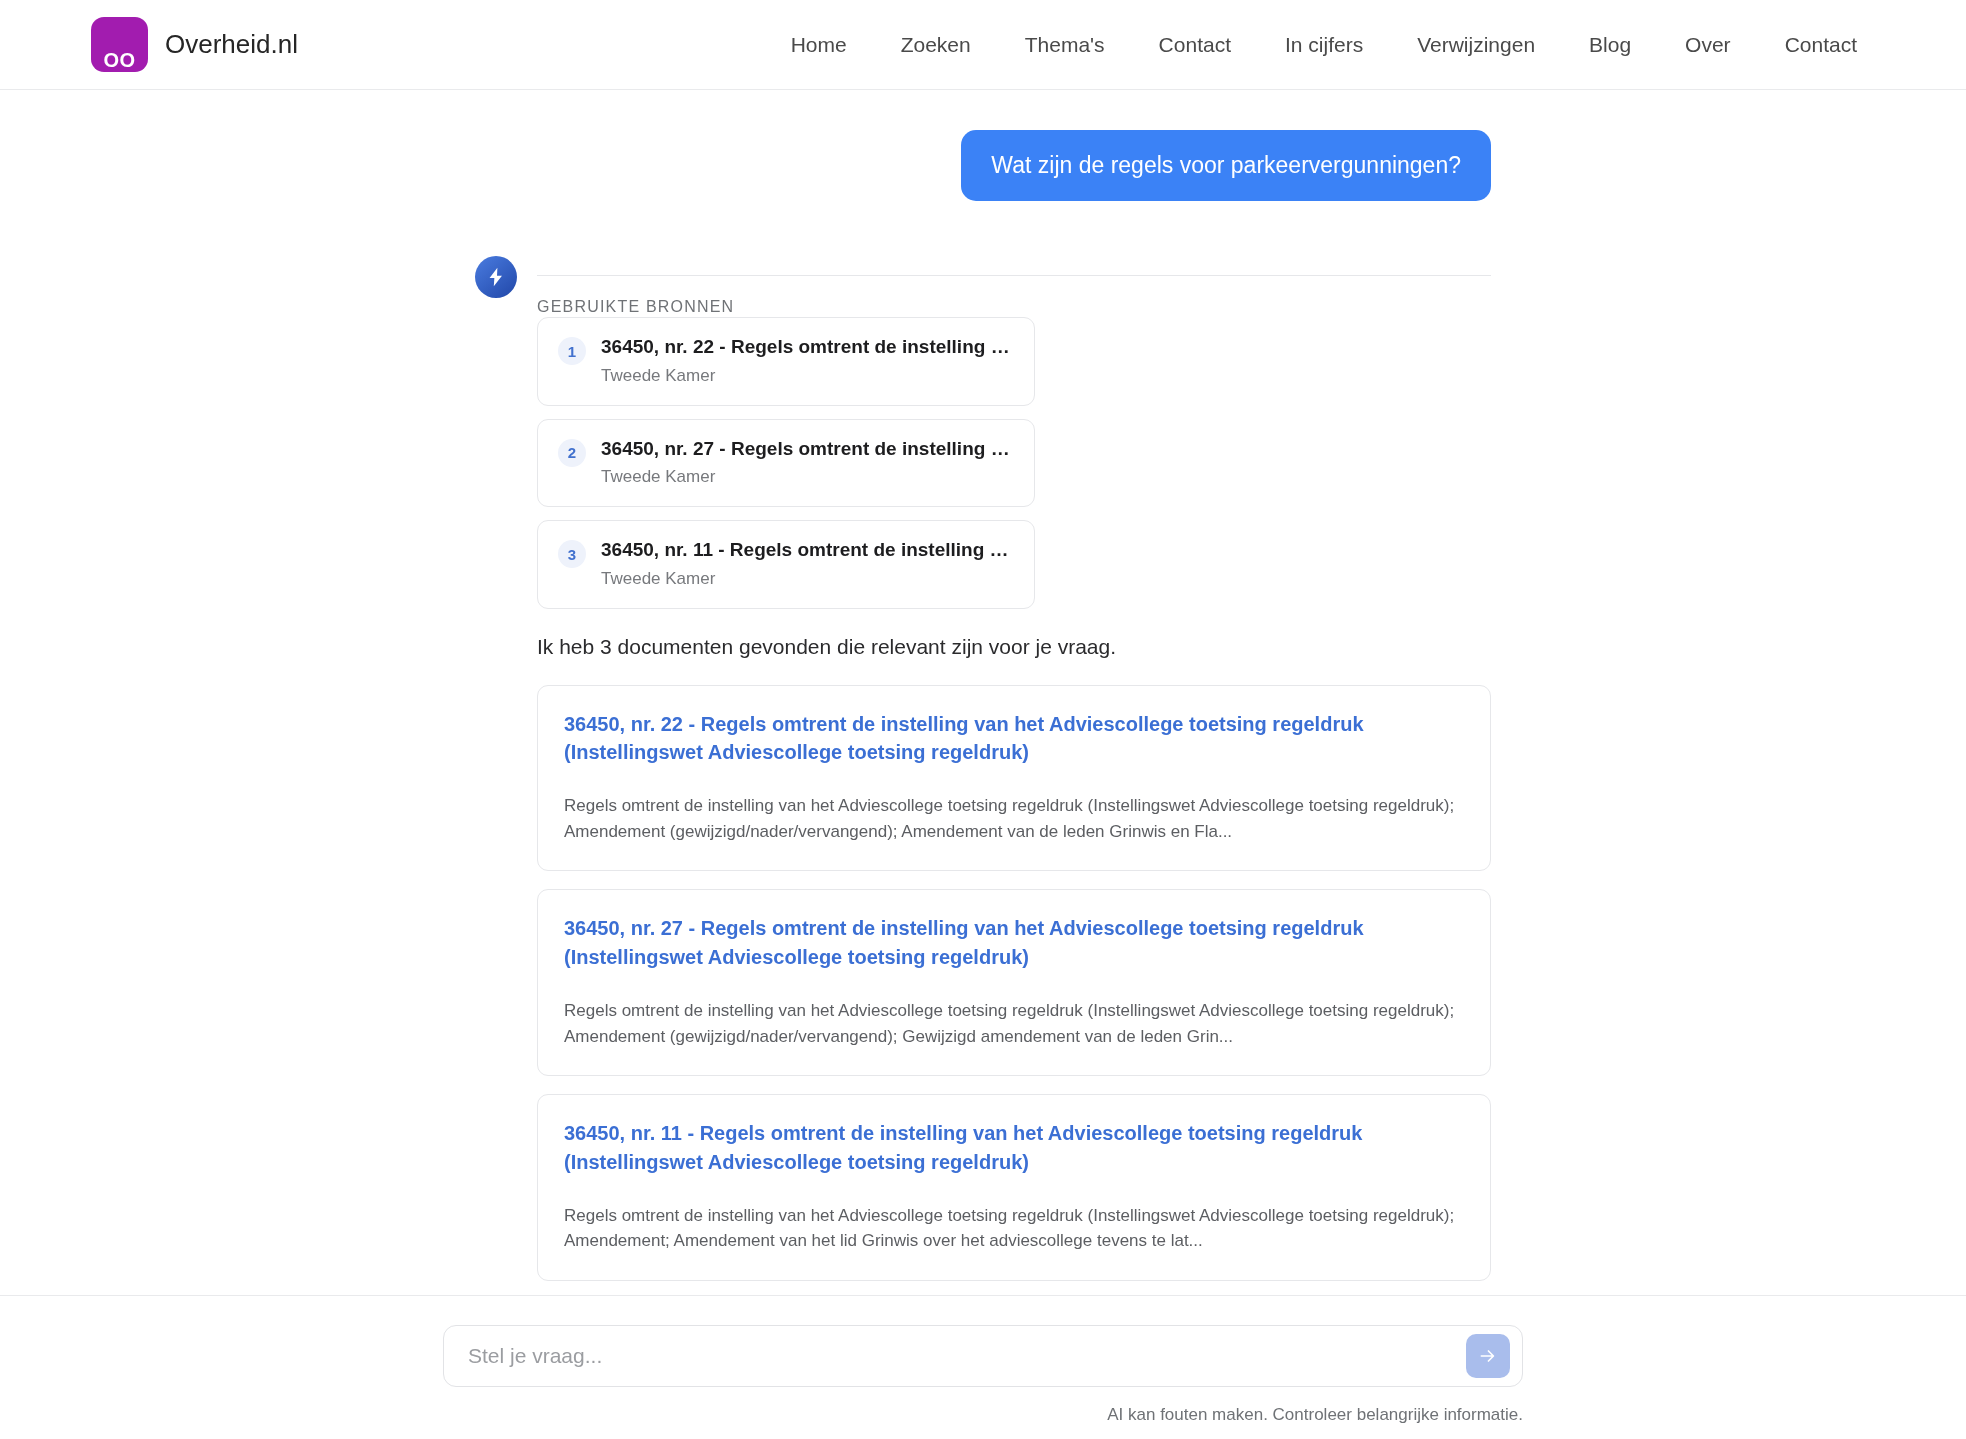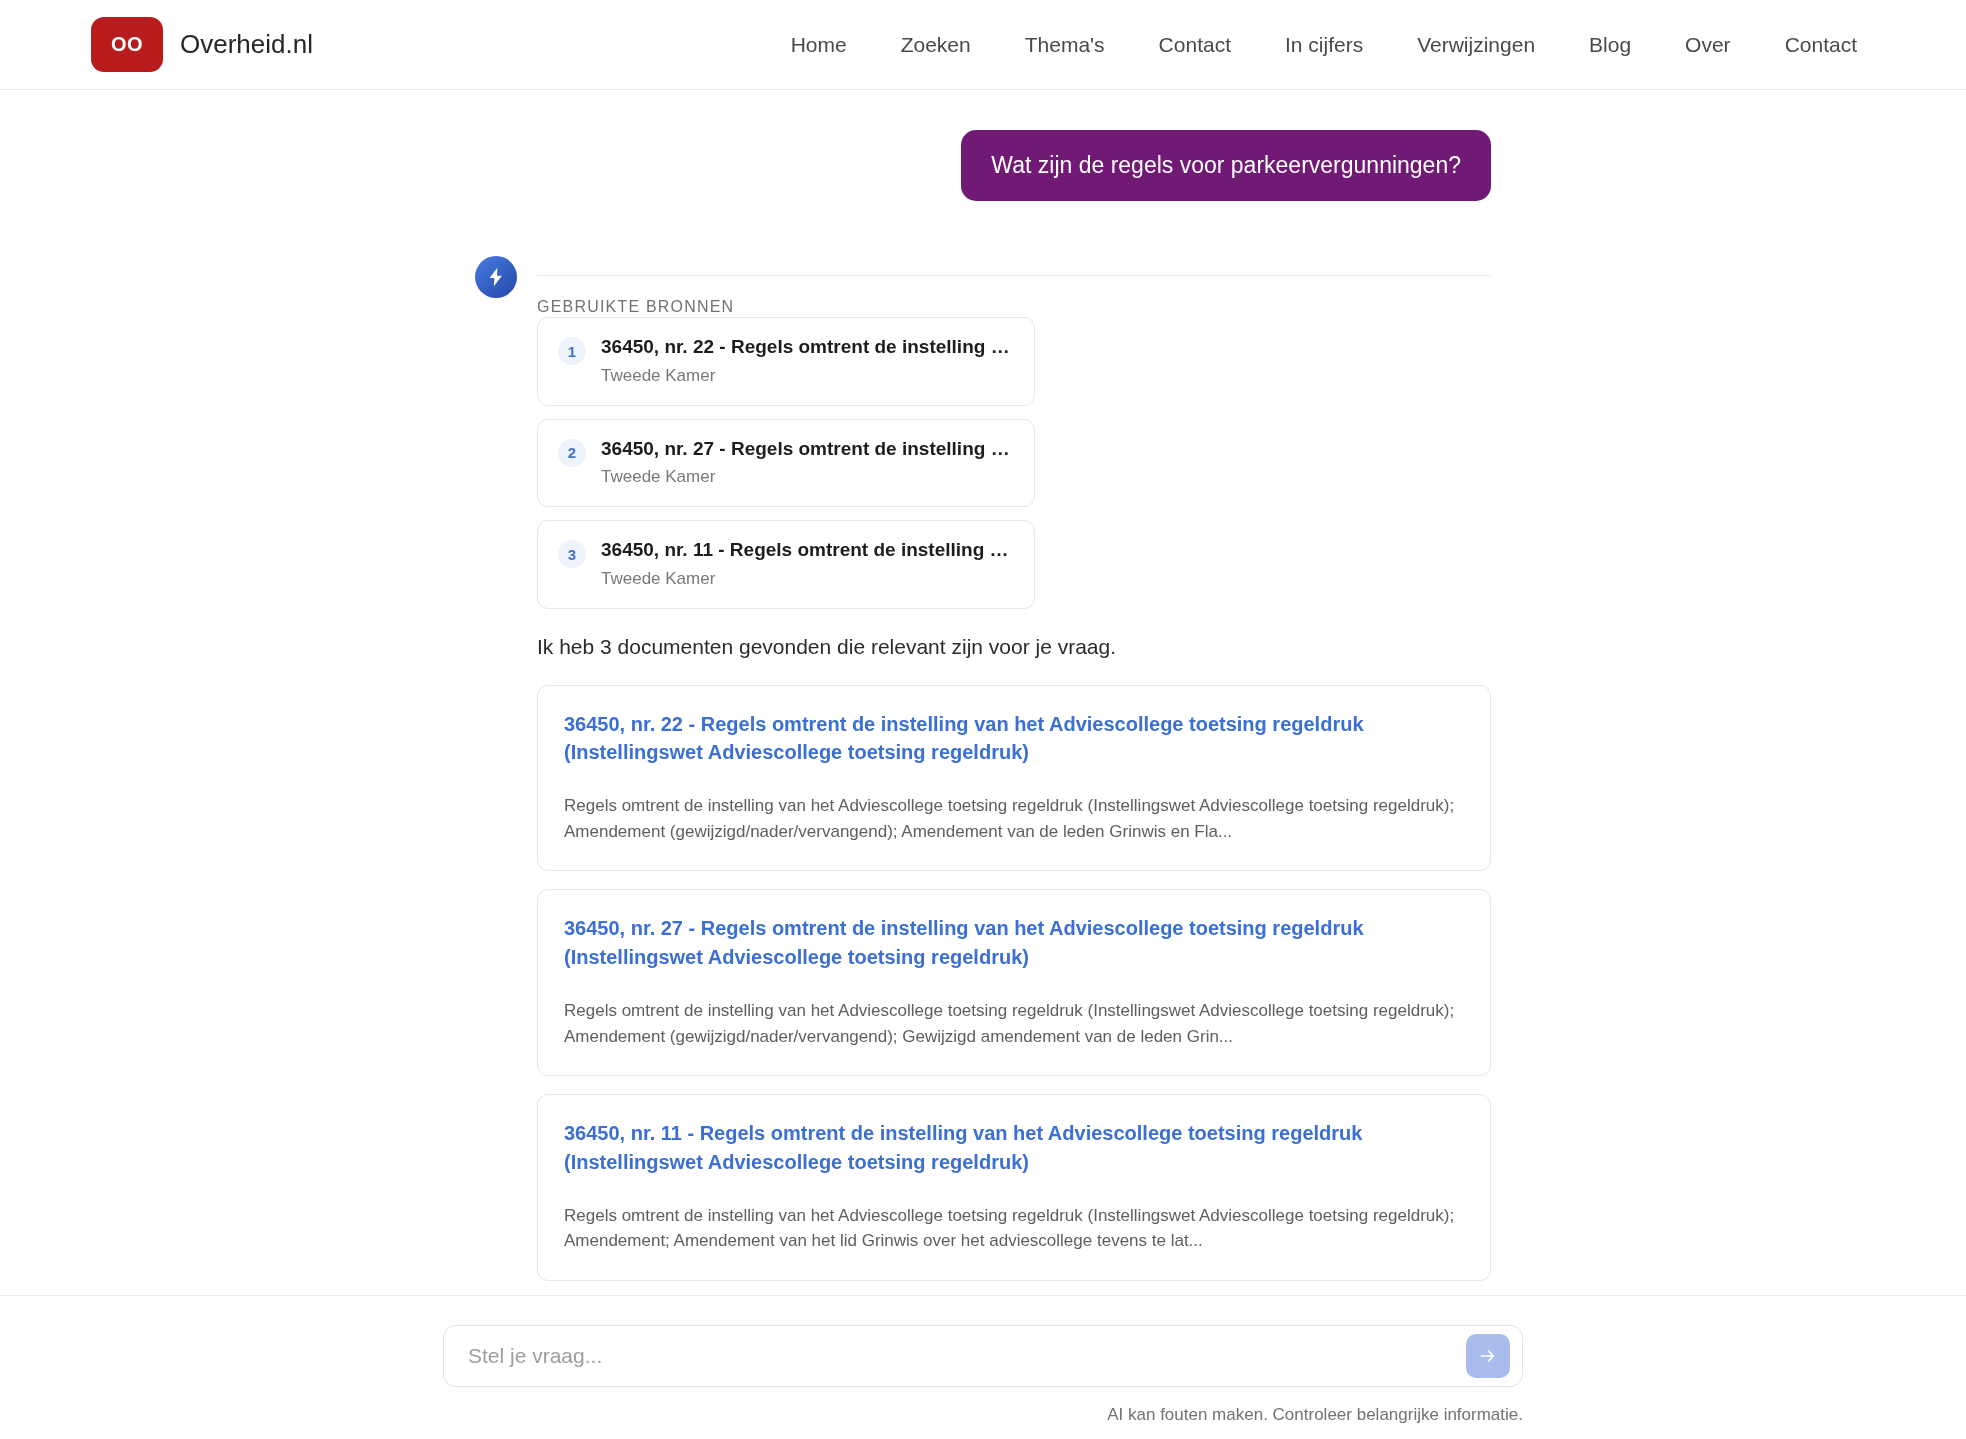--- a/index.html
+++ b/index.html
@@ -16,23 +16,23 @@
   
   .site-header {
     position: absolute; top: 0; left: 0;
     width: 1966px; height: 90px;
     background: #ffffff;
     border-bottom: 1px solid #e9eaec;
     display: flex; align-items: center;
   }
   .brand { display: flex; align-items: center; gap: 17px; margin-left: 91px; }
   .brand-badge {
-    width: 72px; height: 55px; border-radius: 13px;
-    background: #b91c1c;
-    display: flex; align-items: center; justify-content: center;
+    width: 57px; height: 55px; border-radius: 13px;
+    background: #a21caf;
+    display: flex; align-items: flex-end; justify-content: center;
     color: #ffffff; font-size: 20px; font-weight: 700; letter-spacing: .5px;
   }
   .brand-name { font-size: 26px; color: #262626; font-weight: 400; }
 
   .main-nav {
     margin-left: auto; margin-right: 86px;
     display: flex; align-items: center; gap: 8px;
   }
   .nav-link {
     font-size: 21px; color: #4a4a4a; text-decoration: none;
@@ -43,21 +43,21 @@
   .chat-area {
     position: absolute; top: 90px; left: 0;
     width: 1966px; height: 1205px;
     overflow: hidden; background: #ffffff;
   }
   .chat-inner { width: 1016px; margin: 0 auto; padding-top: 40px; position: relative; }
 
   
   .msg-user-row { display: flex; justify-content: flex-end; }
   .msg-user-bubble {
-    background: #701a75; color: #ffffff;
+    background: #3b82f6; color: #ffffff;
     font-size: 23px; line-height: 1.35;
     padding: 20px 30px; border-radius: 15px;
     max-width: 640px;
   }
 
   
   .msg-assistant-row { display: flex; gap: 20px; margin-top: 49px; }
   .assistant-avatar {
     flex: 0 0 auto;
     width: 42px; height: 42px; border-radius: 50%;

